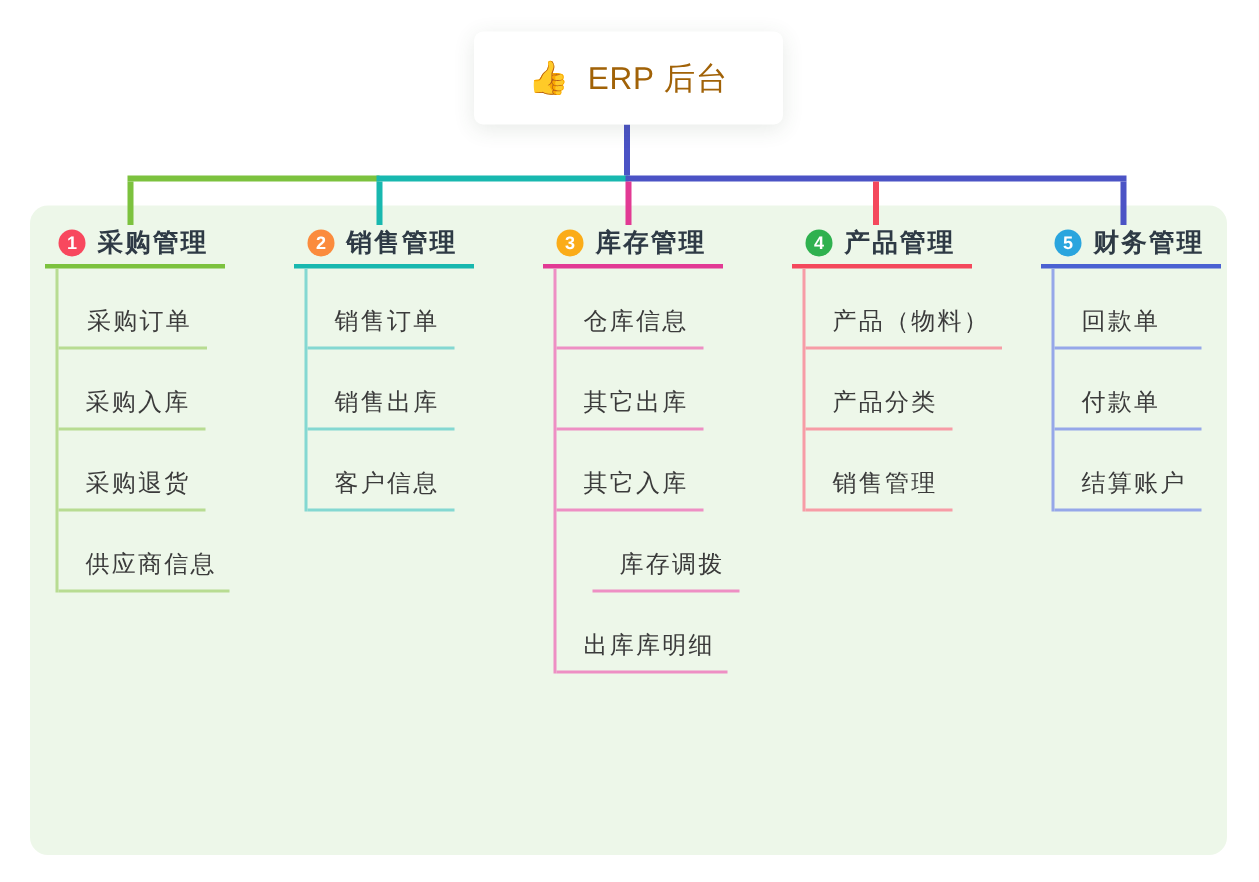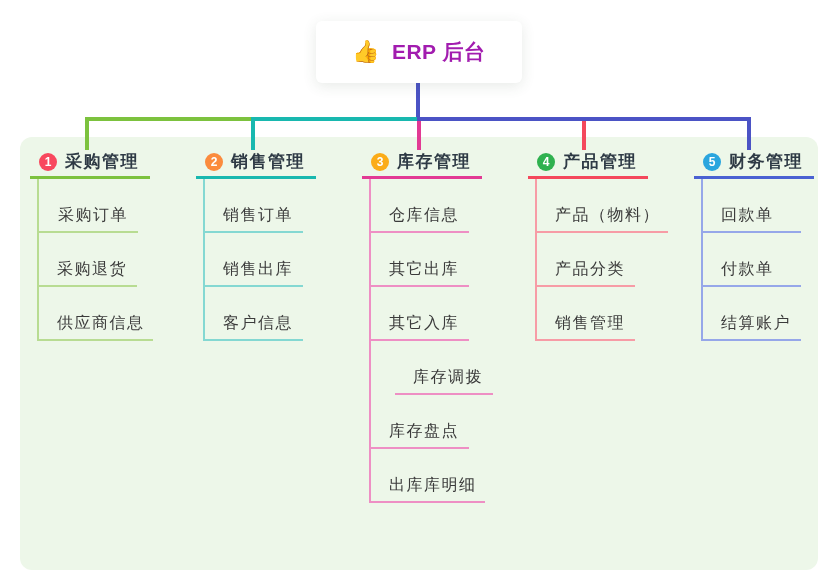--- a/index.html
+++ b/index.html
@@ -11,21 +11,21 @@
     position:absolute;left:20px;top:137px;width:798px;height:433px;
     background:#edf7e9;border-radius:12px;z-index:0;
   }
   .root-card{
     position:absolute;left:316px;top:21px;width:206px;height:62px;
     background:#ffffff;border-radius:6px;
     box-shadow:0 3px 14px rgba(60,80,60,0.12);
     display:flex;align-items:center;justify-content:center;gap:12px;z-index:3;
   }
   .root-emoji{font-size:22px;line-height:22px;}
-  .root-label{font-size:21px;font-weight:700;color:#a21caf;letter-spacing:0.5px;}
+  .root-label{font-size:21px;font-weight:400;color:#a16207;letter-spacing:0.5px;}
   .line{position:absolute;z-index:1;}
   .branch{position:absolute;width:120px;z-index:2;}
   .branch-header{
     display:flex;align-items:center;gap:8px;
     padding:0 0 3px 9px;border-bottom:3px solid #000;height:23px;
   }
   .badge{
     width:18px;height:18px;border-radius:50%;flex:0 0 18px;
     color:#ffffff;font-size:12px;font-weight:700;line-height:18px;text-align:center;
   }
@@ -62,20 +62,21 @@
       <div class="line" style="left: 747px; top: 121px; width: 4px; height: 29px; background: rgb(75, 83, 197);"></div>
     </div>
   <div id="branches">
   <div class="branch" style="left: 30px; top: 150px;">
     <div class="branch-header" style="border-bottom-color: rgb(124, 194, 62);">
       <span class="badge" style="background: rgb(248, 72, 94);">1</span>
       <span class="branch-label">采购管理</span>
     </div>
     <div class="children" style="border-left-color: rgb(184, 220, 146);">
           <div class="child" style="border-bottom-color: rgb(184, 220, 146); padding-left: 19px;">采购订单</div>
+          <div class="child" style="border-bottom-color: rgb(184, 220, 146);">采购入库</div>
           <div class="child" style="border-bottom-color: rgb(184, 220, 146);">采购退货</div>
           <div class="child" style="border-bottom-color: rgb(184, 220, 146);">供应商信息</div>
         </div>
   </div>
 
   <div class="branch" style="left: 196px; top: 150px;">
     <div class="branch-header" style="border-bottom-color: rgb(24, 184, 175);">
       <span class="badge" style="background: rgb(251, 139, 61);">2</span>
       <span class="branch-label">销售管理</span>
     </div>
@@ -89,21 +90,20 @@
   <div class="branch" style="left: 362px; top: 150px;">
     <div class="branch-header" style="border-bottom-color: rgb(226, 58, 148);">
       <span class="badge" style="background: rgb(251, 172, 24);">3</span>
       <span class="branch-label">库存管理</span>
     </div>
     <div class="children" style="border-left-color: rgb(238, 143, 196);">
           <div class="child" style="border-bottom-color: rgb(238, 143, 196);">仓库信息</div>
           <div class="child" style="border-bottom-color: rgb(238, 143, 196);">其它出库</div>
           <div class="child" style="border-bottom-color: rgb(238, 143, 196);">其它入库</div>
           <div class="child" style="border-bottom-color: rgb(238, 143, 196); margin-left: 24px;">库存调拨</div>
-          <div class="child" style="border-bottom-color: rgb(238, 143, 196);">库存盘点</div>
           <div class="child" style="border-bottom-color: rgb(238, 143, 196);">出库库明细</div>
         </div>
   </div>
 
   <div class="branch" style="left: 528px; top: 150px;">
     <div class="branch-header" style="border-bottom-color: rgb(244, 72, 92);">
       <span class="badge" style="background: rgb(47, 177, 79);">4</span>
       <span class="branch-label">产品管理</span>
     </div>
     <div class="children" style="border-left-color: rgb(247, 156, 166);">

